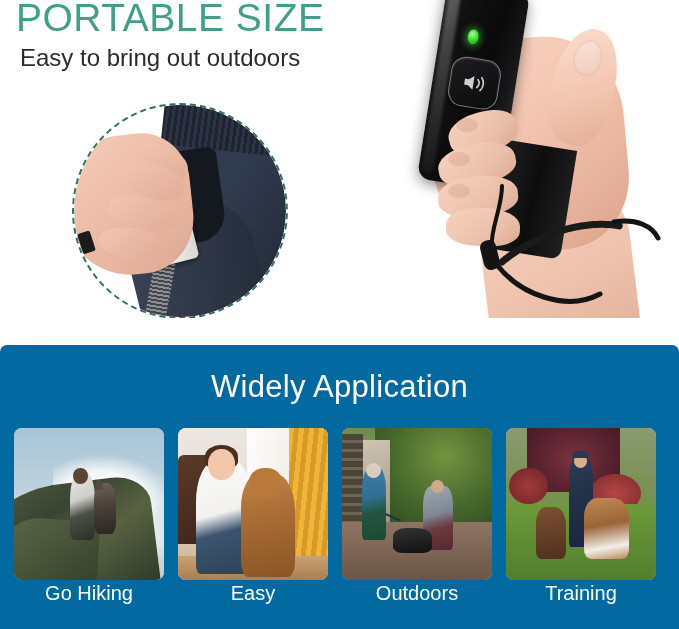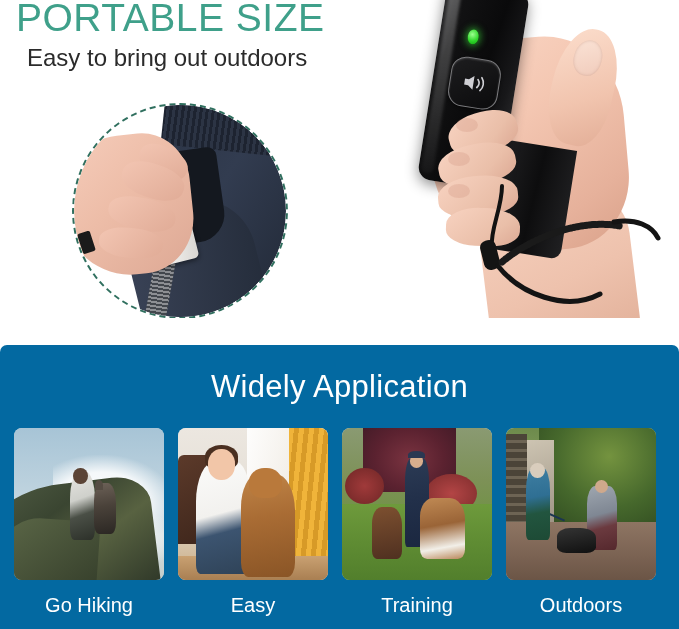--- a/index.html
+++ b/index.html
@@ -12,21 +12,21 @@
 
   
   #top-section { position:absolute; left:0; top:0; width:679px; height:318px; background:#ffffff; overflow:hidden; }
 
   #headline {
     position:absolute; left:16px; top:-4px;
     font-size:39px; font-weight:400; letter-spacing:.5px;
     color:#3fa08a; white-space:nowrap;
   }
   #subheadline {
-    position:absolute; left:27px; top:44px;
+    position:absolute; left:20px; top:44px;
     font-size:24px; font-weight:400; color:#2b2b2b; white-space:nowrap;
   }
 
   
   #pocket-photo {
     position:absolute; left:72px; top:103px; width:216px; height:216px;
     border-radius:50%; border:2px dashed #2f6f5e; overflow:hidden;
     background:#ffffff;
   }
   #pocket-inner { position:absolute; inset:0; border-radius:50%; overflow:hidden; }
@@ -172,21 +172,21 @@
     position:absolute; left:14px; top:83px; width:651px;
     display:flex; gap:14px;
   }
   .thumb-cell { width:150px; }
   .thumb-img {
     width:150px; height:152px; border-radius:8px; overflow:hidden;
     position:relative; background:#cfd6d8;
   }
   .thumb-label {
     display:block; text-align:center; color:#ffffff;
-    font-size:20px; margin-top:14px; white-space:nowrap;
+    font-size:20px; margin-top:2px; white-space:nowrap;
   }
 
   
   .sc1-sky { position:absolute; inset:0; background:linear-gradient(180deg,#a7c4d6 0%,#bdd2de 40%,#d6e0e4 70%,#c2ccc9 100%); }
   .sc1-cloud { position:absolute; right:-6%; top:18%; width:80%; height:52%;
     background:radial-gradient(ellipse at 40% 60%,#ffffff 0%,rgba(255,255,255,.85) 45%,rgba(255,255,255,0) 72%); }
   .sc1-cloud2 { position:absolute; left:30%; top:52%; width:76%; height:42%;
     background:radial-gradient(ellipse at 50% 50%,#eef3f3 0%,rgba(235,240,240,.7) 50%,rgba(235,240,240,0) 75%); }
   .sc1-rock { position:absolute; left:-16%; top:36%; width:110%; height:74%;
     background:linear-gradient(150deg,#4e5a42 0%,#3a4531 32%,#586241 58%,#2e3728 100%);
@@ -368,45 +368,45 @@
         <div class="sc2-hair"></div>
         <div class="sc2-head"></div>
         <div class="sc2-dog"></div>
         <div class="sc2-dhead"></div>
       </div>
       <span class="thumb-label">Easy</span>
     </div>
 
     <div class="thumb-cell">
       <div class="thumb-img">
-        <div class="sc4-sky"></div>
-        <div class="sc4-tree"></div>
-        <div class="sc4-bush1"></div>
-        <div class="sc4-bush2"></div>
-        <div class="sc4-grass"></div>
-        <div class="sc4-man"></div>
-        <div class="sc4-manh"></div>
-        <div class="sc4-cap"></div>
-        <div class="sc4-dog1"></div>
-        <div class="sc4-dog2"></div>
-      </div>
-      <span class="thumb-label">Training</span>
-    </div>
-
-    <div class="thumb-cell">
-      <div class="thumb-img">
         <div class="sc3-bg"></div>
         <div class="sc3-trees"></div>
         <div class="sc3-wall"></div>
         <div class="sc3-gate"></div>
         <div class="sc3-path"></div>
         <div class="sc3-leash"></div>
         <div class="sc3-p1"></div>
         <div class="sc3-p1h"></div>
         <div class="sc3-p2"></div>
         <div class="sc3-p2h"></div>
         <div class="sc3-dog"></div>
       </div>
       <span class="thumb-label">Outdoors</span>
     </div>
 
+    <div class="thumb-cell">
+      <div class="thumb-img">
+        <div class="sc4-sky"></div>
+        <div class="sc4-tree"></div>
+        <div class="sc4-bush1"></div>
+        <div class="sc4-bush2"></div>
+        <div class="sc4-grass"></div>
+        <div class="sc4-man"></div>
+        <div class="sc4-manh"></div>
+        <div class="sc4-cap"></div>
+        <div class="sc4-dog1"></div>
+        <div class="sc4-dog2"></div>
+      </div>
+      <span class="thumb-label">Training</span>
+    </div>
+
   </div>
 </div>
 
 </body></html>

